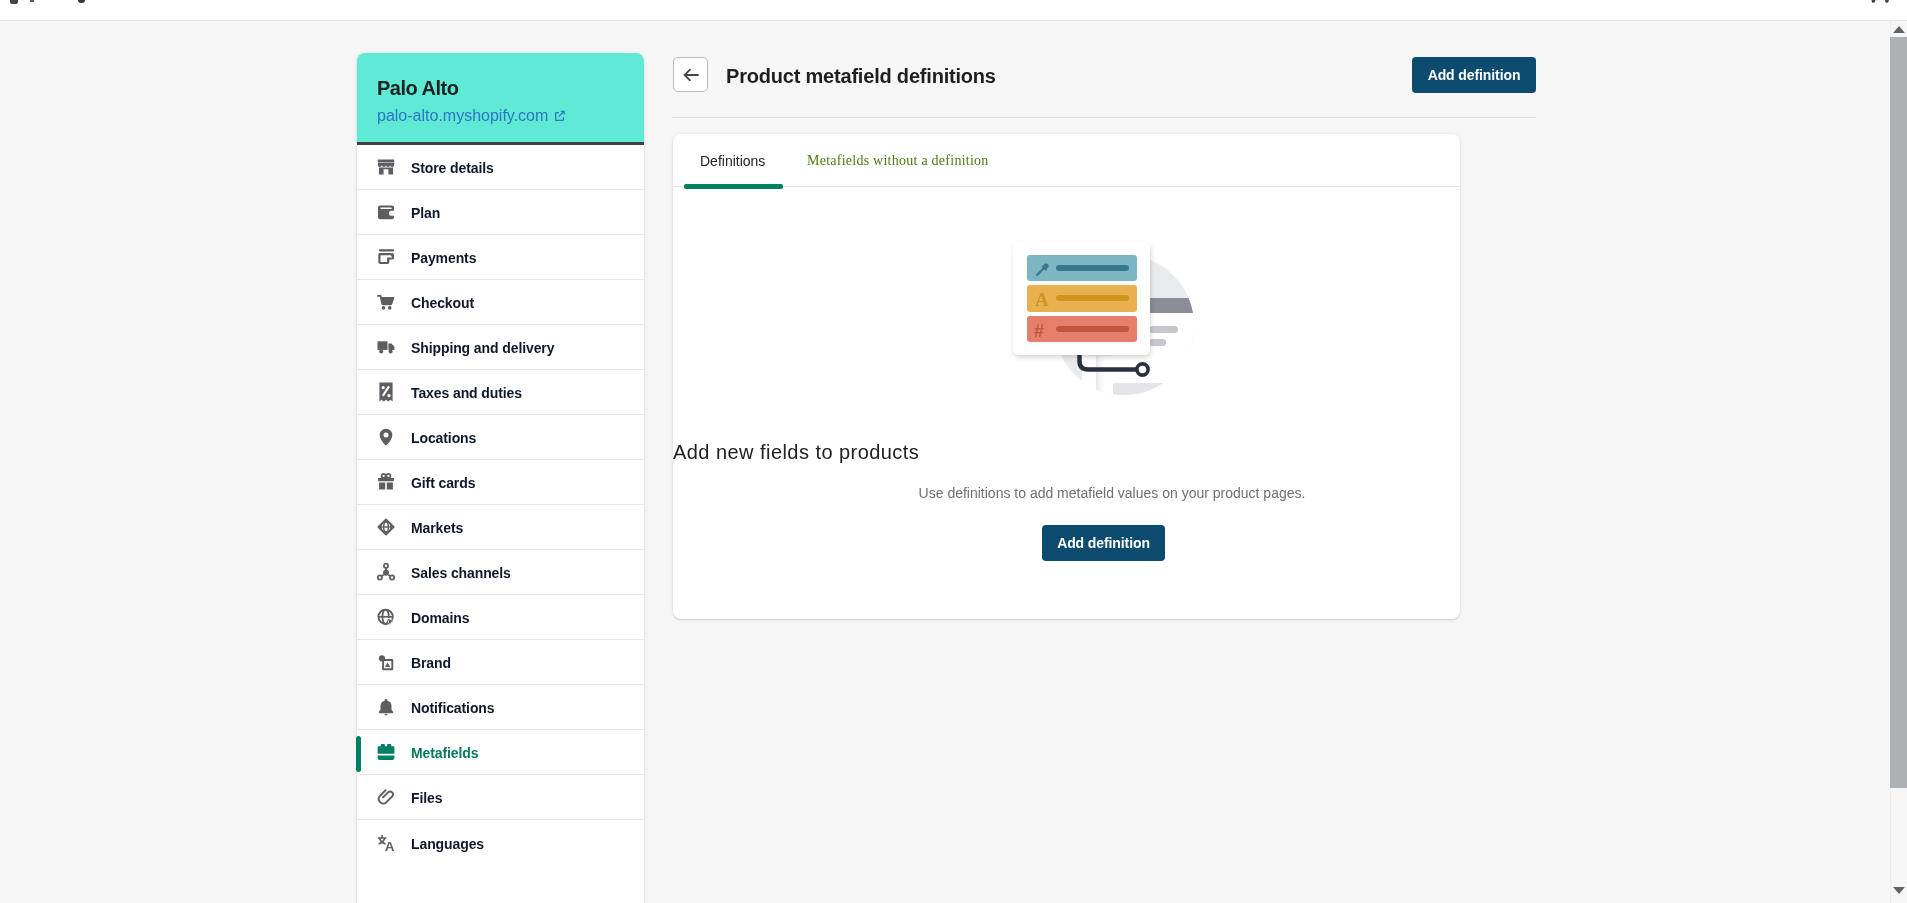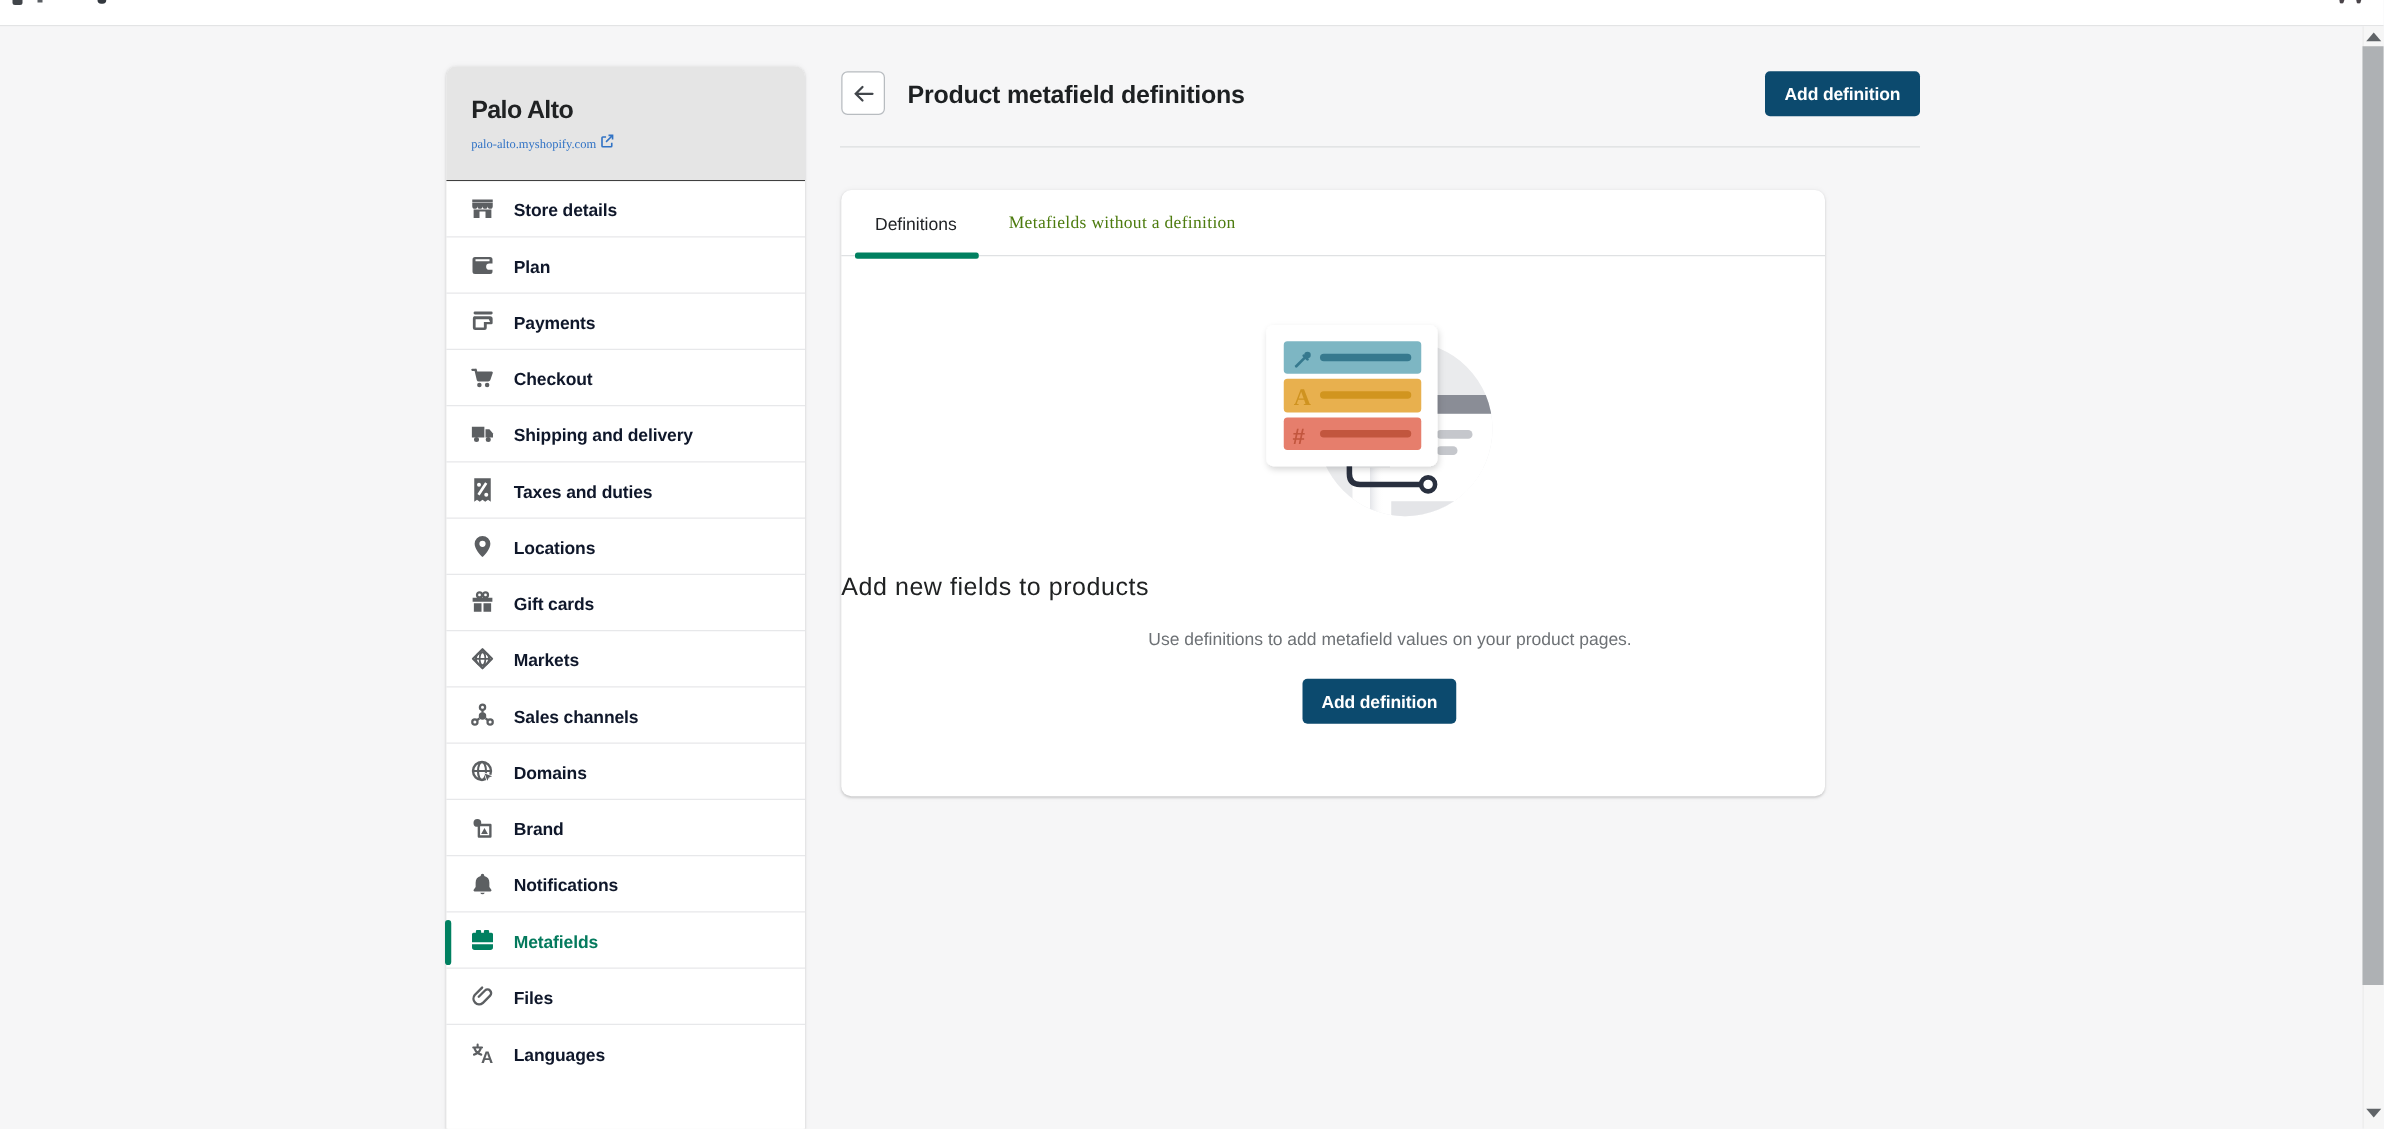--- a/index.html
+++ b/index.html
@@ -6,38 +6,38 @@
 html,body { width:1907px; height:903px; overflow:hidden; }
 body { font-family:"Liberation Sans", sans-serif; background:#f6f6f7; position:relative; color:#202223; }
 .topbar { position:absolute; left:0; top:0; width:1907px; height:21px; background:#fff; border-bottom:1px solid #e3e4e5; z-index:5; }
 .m1 { position:absolute; left:10px; top:0; width:8px; height:4px; background:#41454a; border-radius:0 0 2px 2px; }
 .m2 { position:absolute; left:30px; top:0; width:4px; height:2px; background:#5a5e63; }
 .m3 { position:absolute; left:78px; top:0; width:7px; height:3px; background:#33383f; border-radius:0 0 3px 3px; }
 .m4 { position:absolute; left:1870px; top:0; width:20px; height:3px; }
 
 
 .side { position:absolute; left:357px; top:53px; width:287px; height:857px; background:#fff; border-radius:8px 8px 0 0; box-shadow:0 0 5px rgba(23,24,24,.05), 0 1px 2px rgba(0,0,0,.15); }
-.side-head { height:92px; padding:24px 20px 0 20px; border-bottom:1px solid #404040; border-radius:8px 8px 0 0; background:#e5e5e5; }
+.side-head { height:92px; padding:24px 20px 0 20px; border-bottom:3px solid #404040; border-radius:8px 8px 0 0; background:#5eead4; }
 .side-head h2 { font-size:20px; font-weight:700; letter-spacing:-0.5px; color:#202223; }
-.side-head a { display:block; margin-top:7px; font-size:10px; color:#3173c5; text-decoration:none;font-family:Liberation Serif, serif; }
+.side-head a { display:block; margin-top:7px; font-size:16px; color:#3173c5; text-decoration:none; }
 .nav { list-style:none; }
 .nav li { position:relative; height:45px; border-bottom:1px solid #e7e8ea; display:flex; align-items:center; padding-left:19px; }
 .nav li:last-child { border-bottom:none; }
 .nav .ic { width:20px; height:20px; flex:0 0 20px; margin-right:15px; }
 .nav .lbl { font-size:14px; font-weight:700; letter-spacing:-0.1px; color:#0f172a; padding-top:2px; }
 .nav li.sel .lbl { color:#047a5d; }
 .selbar { position:absolute; left:-1px; top:6px; width:5px; height:36px; background:#008060; border-radius:3px; }
 
 
 .backbtn { position:absolute; left:673px; top:57px; width:35px; height:35px; background:#fff; border:1px solid #b8bcc0; border-radius:5px; }
 .pagetitle { position:absolute; left:726px; top:65px; font-size:20px; font-weight:700; letter-spacing:-0.2px; color:#1d2022; }
 .btn { background:#0c4a6e; color:#fff; font-size:14px; font-weight:700; border-radius:4px; text-align:center; line-height:36px; letter-spacing:-0.1px; }
 .addtop { position:absolute; left:1412px; top:57px; width:124px; height:36px; }
 .hdrline { position:absolute; left:672px; top:117px; width:864px; height:1px; background:#dcdee0; }
-.card { position:absolute; left:673px; top:152px; width:787px; height:485px; background:#fff; border-radius:8px; box-shadow:0 0 5px rgba(23,24,24,.05), 0 1px 2px rgba(0,0,0,.15); }
+.card { position:absolute; left:673px; top:134px; width:787px; height:485px; background:#fff; border-radius:8px; box-shadow:0 0 5px rgba(23,24,24,.05), 0 1px 2px rgba(0,0,0,.15); }
 .tabs { position:relative; height:53px; border-bottom:1px solid #dfe1e3; }
 .tab1 { position:absolute; left:27px; top:19px; font-size:14px; color:#212326; }
 .tab2 { position:absolute; left:134px; top:19px; letter-spacing:0.25px; font-size:14px; color:#4d7c0f;font-family:Liberation Serif, serif; }
 .tabline { position:absolute; left:11px; top:50px; width:99px; height:5px; background:#008060; border-radius:2px; z-index:2; }
 .es-title { position:absolute; left:0; top:307px; width:863px; font-size:20px; color:#202223; letter-spacing:0.45px; }
 .es-sub { position:absolute; left:0; top:351px; width:863px; text-align:center; font-size:14px; color:#6d7175;padding-left:15px; }
 .addmid { position:absolute; left:369px; top:391px; width:123px; height:36px; }
 .illus { position:absolute; left:331px; top:94px; }
 
 

